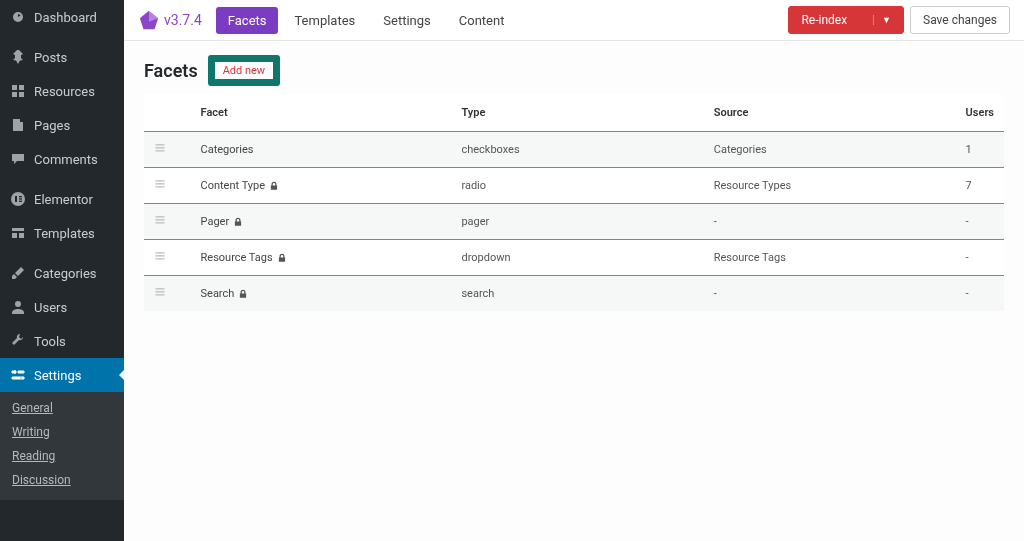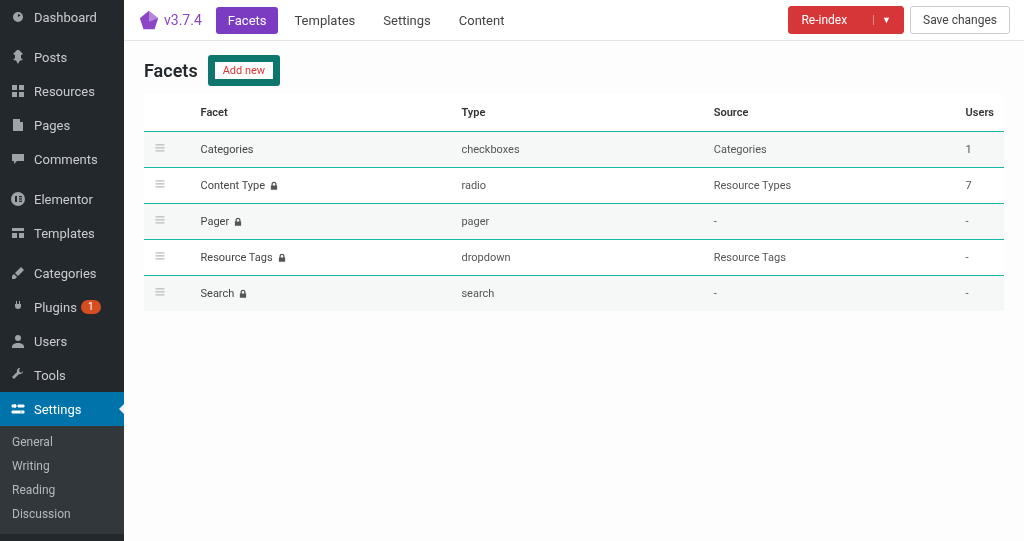--- a/index.html
+++ b/index.html
@@ -8,21 +8,21 @@
   .sidebar{width:124px;background:#23282d;color:#eee;display:flex;flex-direction:column;font-size:13px;overflow:hidden;}
   .sidebar .item{display:flex;align-items:center;padding:7px 8px;color:#c9cdd0;cursor:pointer;position:relative;}
   .sidebar .item.active{background:#0073aa;color:#fff;}
   .sidebar .item .icon{width:20px;height:20px;display:flex;align-items:center;justify-content:center;flex:0 0 20px;}
   .sidebar .item .icon svg{width:16px;height:16px;fill:rgba(240,245,250,.6);}
   .sidebar .item.active .icon svg{fill:#fff;}
   .sidebar .item .label{margin-left:6px;white-space:nowrap;overflow:hidden;text-overflow:ellipsis;}
   .sidebar .badge{background:#d54e21;color:#fff;border-radius:9px;min-width:14px;height:14px;font-size:10px;line-height:14px;text-align:center;margin-left:4px;padding:0 3px;}
   .sidebar .sep{height:6px;}
   .sidebar .sub{background:#32373c;padding:4px 0 8px 0;}
-  .sidebar .sub .subitem{padding:5px 12px;color:#b4b9be;font-size:12px;cursor:pointer;}
+  .sidebar .sub .subitem{padding:5px 12px;color:#b4b9be;font-size:12px;cursor:pointer;text-decoration:underline;}
   .sidebar .item.active::after{content:"";position:absolute;right:-1px;top:50%;margin-top:-6px;border:6px solid transparent;border-right-color:#f1f1f1;}
   
   .main{flex:1;background:#fdfdfd;display:flex;flex-direction:column;}
   .topbar{display:flex;align-items:center;padding:6px 14px;border-bottom:1px solid #e5e5e5;background:#fff;}
   .brand-logo{width:22px;height:22px;margin-right:4px;display:flex;align-items:center;justify-content:center;}
   .brand-logo svg{width:22px;height:22px;}
   .version{color:#8c45c7;font-size:14px;margin-right:14px;}
   .tabs{display:flex;align-items:center;gap:4px;}
   .tab{padding:6px 12px;border-radius:3px;color:#444;cursor:pointer;font-size:13px;}
   .tab.active{background:#7b3cc1;color:#fff;}
@@ -119,29 +119,20 @@
         <span class="icon">
           <svg viewBox="0 0 16 16">
             <use href="#i-brush"></use>
           </svg>
         </span>
         <span class="label">Categories</span>
       </div>
       <div class="item">
         <span class="icon">
           <svg viewBox="0 0 16 16">
-            <use href="#i-plug"></use>
-          </svg>
-        </span>
-        <span class="label">Plugins</span>
-        <span class="badge">1</span>
-      </div>
-      <div class="item">
-        <span class="icon">
-          <svg viewBox="0 0 16 16">
             <use href="#i-user"></use>
           </svg>
         </span>
         <span class="label">Users</span>
       </div>
       <div class="item">
         <span class="icon">
           <svg viewBox="0 0 16 16">
             <use href="#i-wrench"></use>
           </svg>

